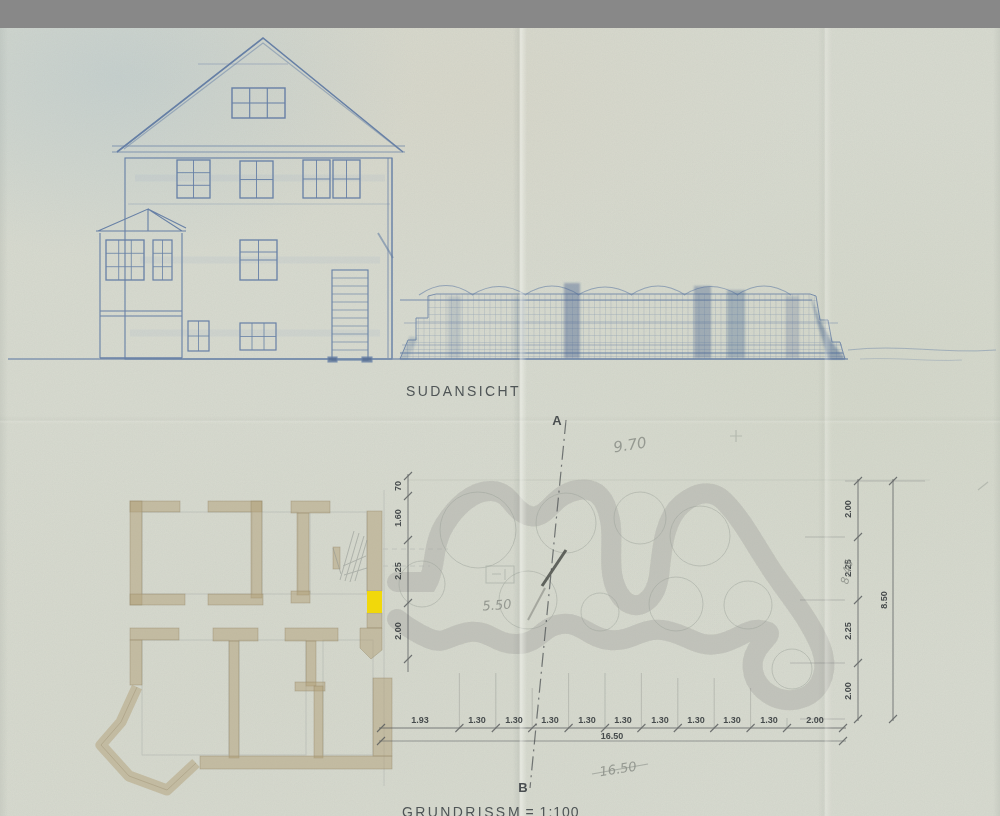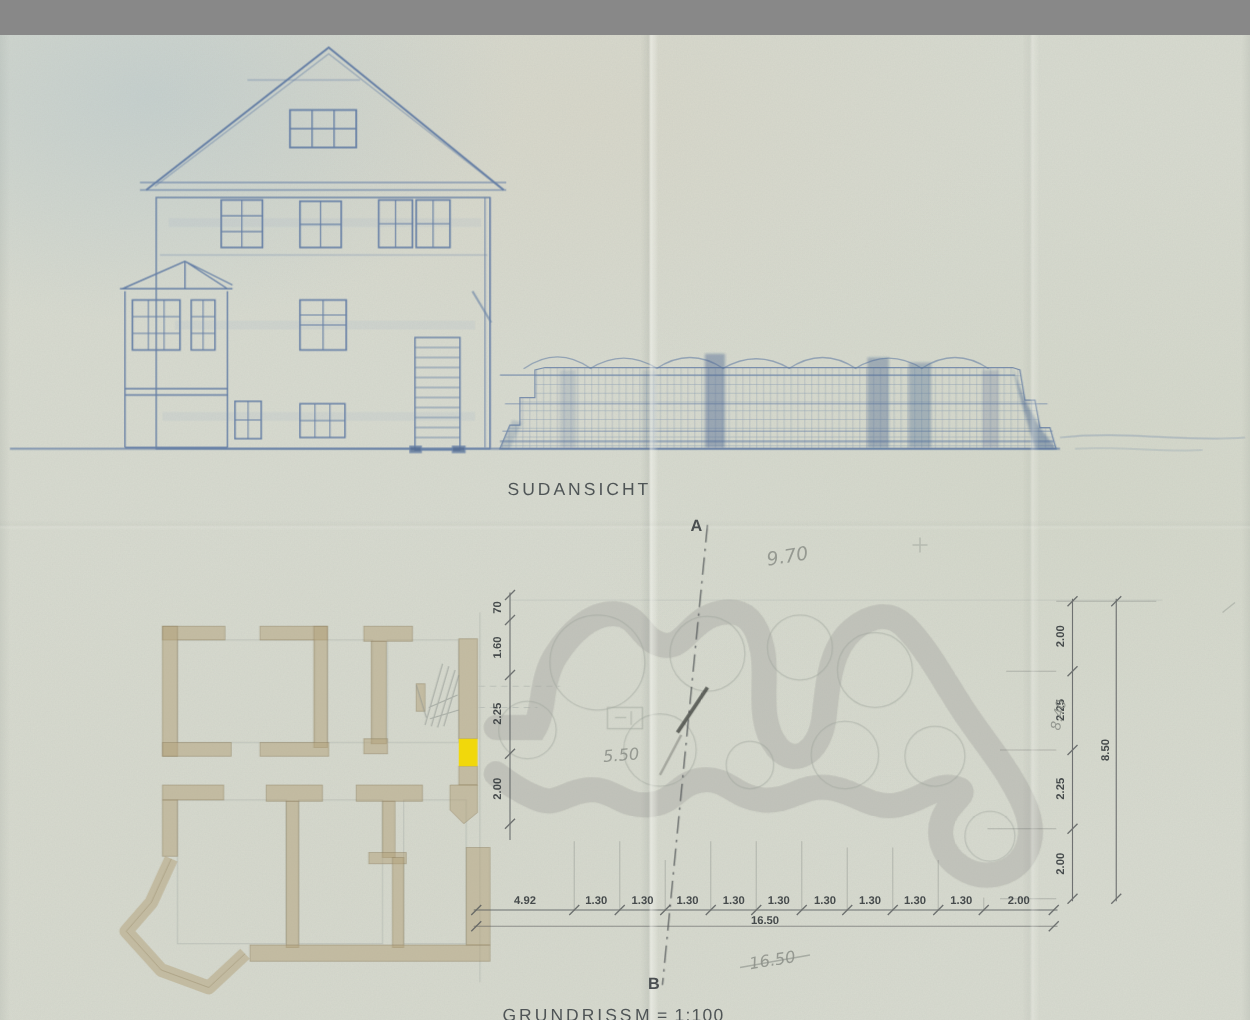--- a/index.html
+++ b/index.html
@@ -284,21 +284,21 @@
   <span class="lbl v" style="left:398px;top:490px">1.60</span>
   <span class="lbl v" style="left:398px;top:543px">2.25</span>
   <span class="lbl v" style="left:398px;top:603px">2.00</span>
 
   <span class="lbl v" style="left:848px;top:481px">2.00</span>
   <span class="lbl v" style="left:848px;top:540px">2.25</span>
   <span class="lbl v" style="left:848px;top:603px">2.25</span>
   <span class="lbl v" style="left:848px;top:663px">2.00</span>
   <span class="lbl v" style="left:884px;top:572px">8.50</span>
 
-  <span class="lbl" style="left:420px;top:692px">4.92</span>
+  <span class="lbl" style="left:420px;top:692px">1.93</span>
   <span class="lbl" style="left:477px;top:692px">1.30</span>
   <span class="lbl" style="left:514px;top:692px">1.30</span>
   <span class="lbl" style="left:550px;top:692px">1.30</span>
   <span class="lbl" style="left:587px;top:692px">1.30</span>
   <span class="lbl" style="left:623px;top:692px">1.30</span>
   <span class="lbl" style="left:660px;top:692px">1.30</span>
   <span class="lbl" style="left:696px;top:692px">1.30</span>
   <span class="lbl" style="left:732px;top:692px">1.30</span>
   <span class="lbl" style="left:769px;top:692px">1.30</span>
   <span class="lbl" style="left:815px;top:692px">2.00</span>

